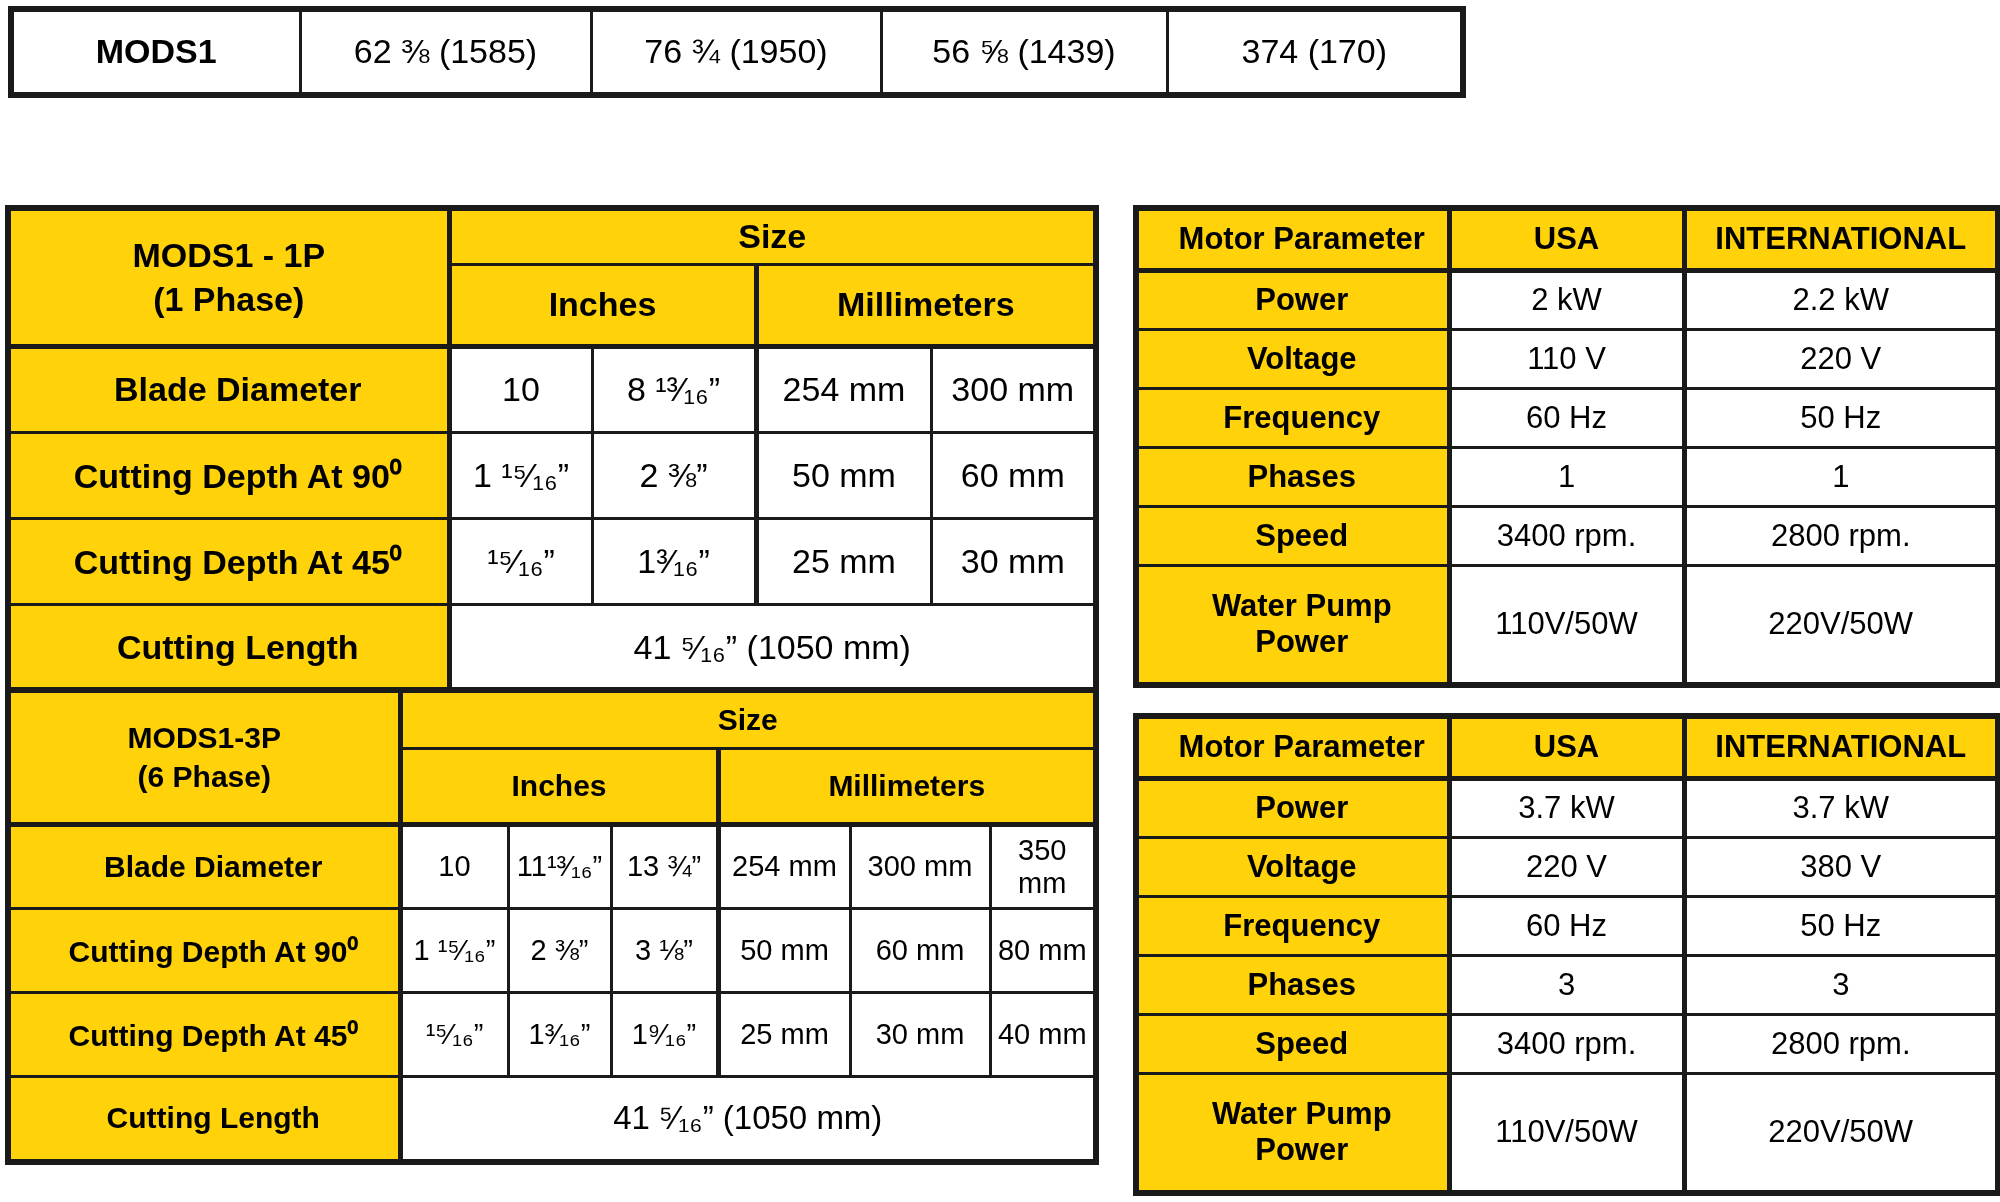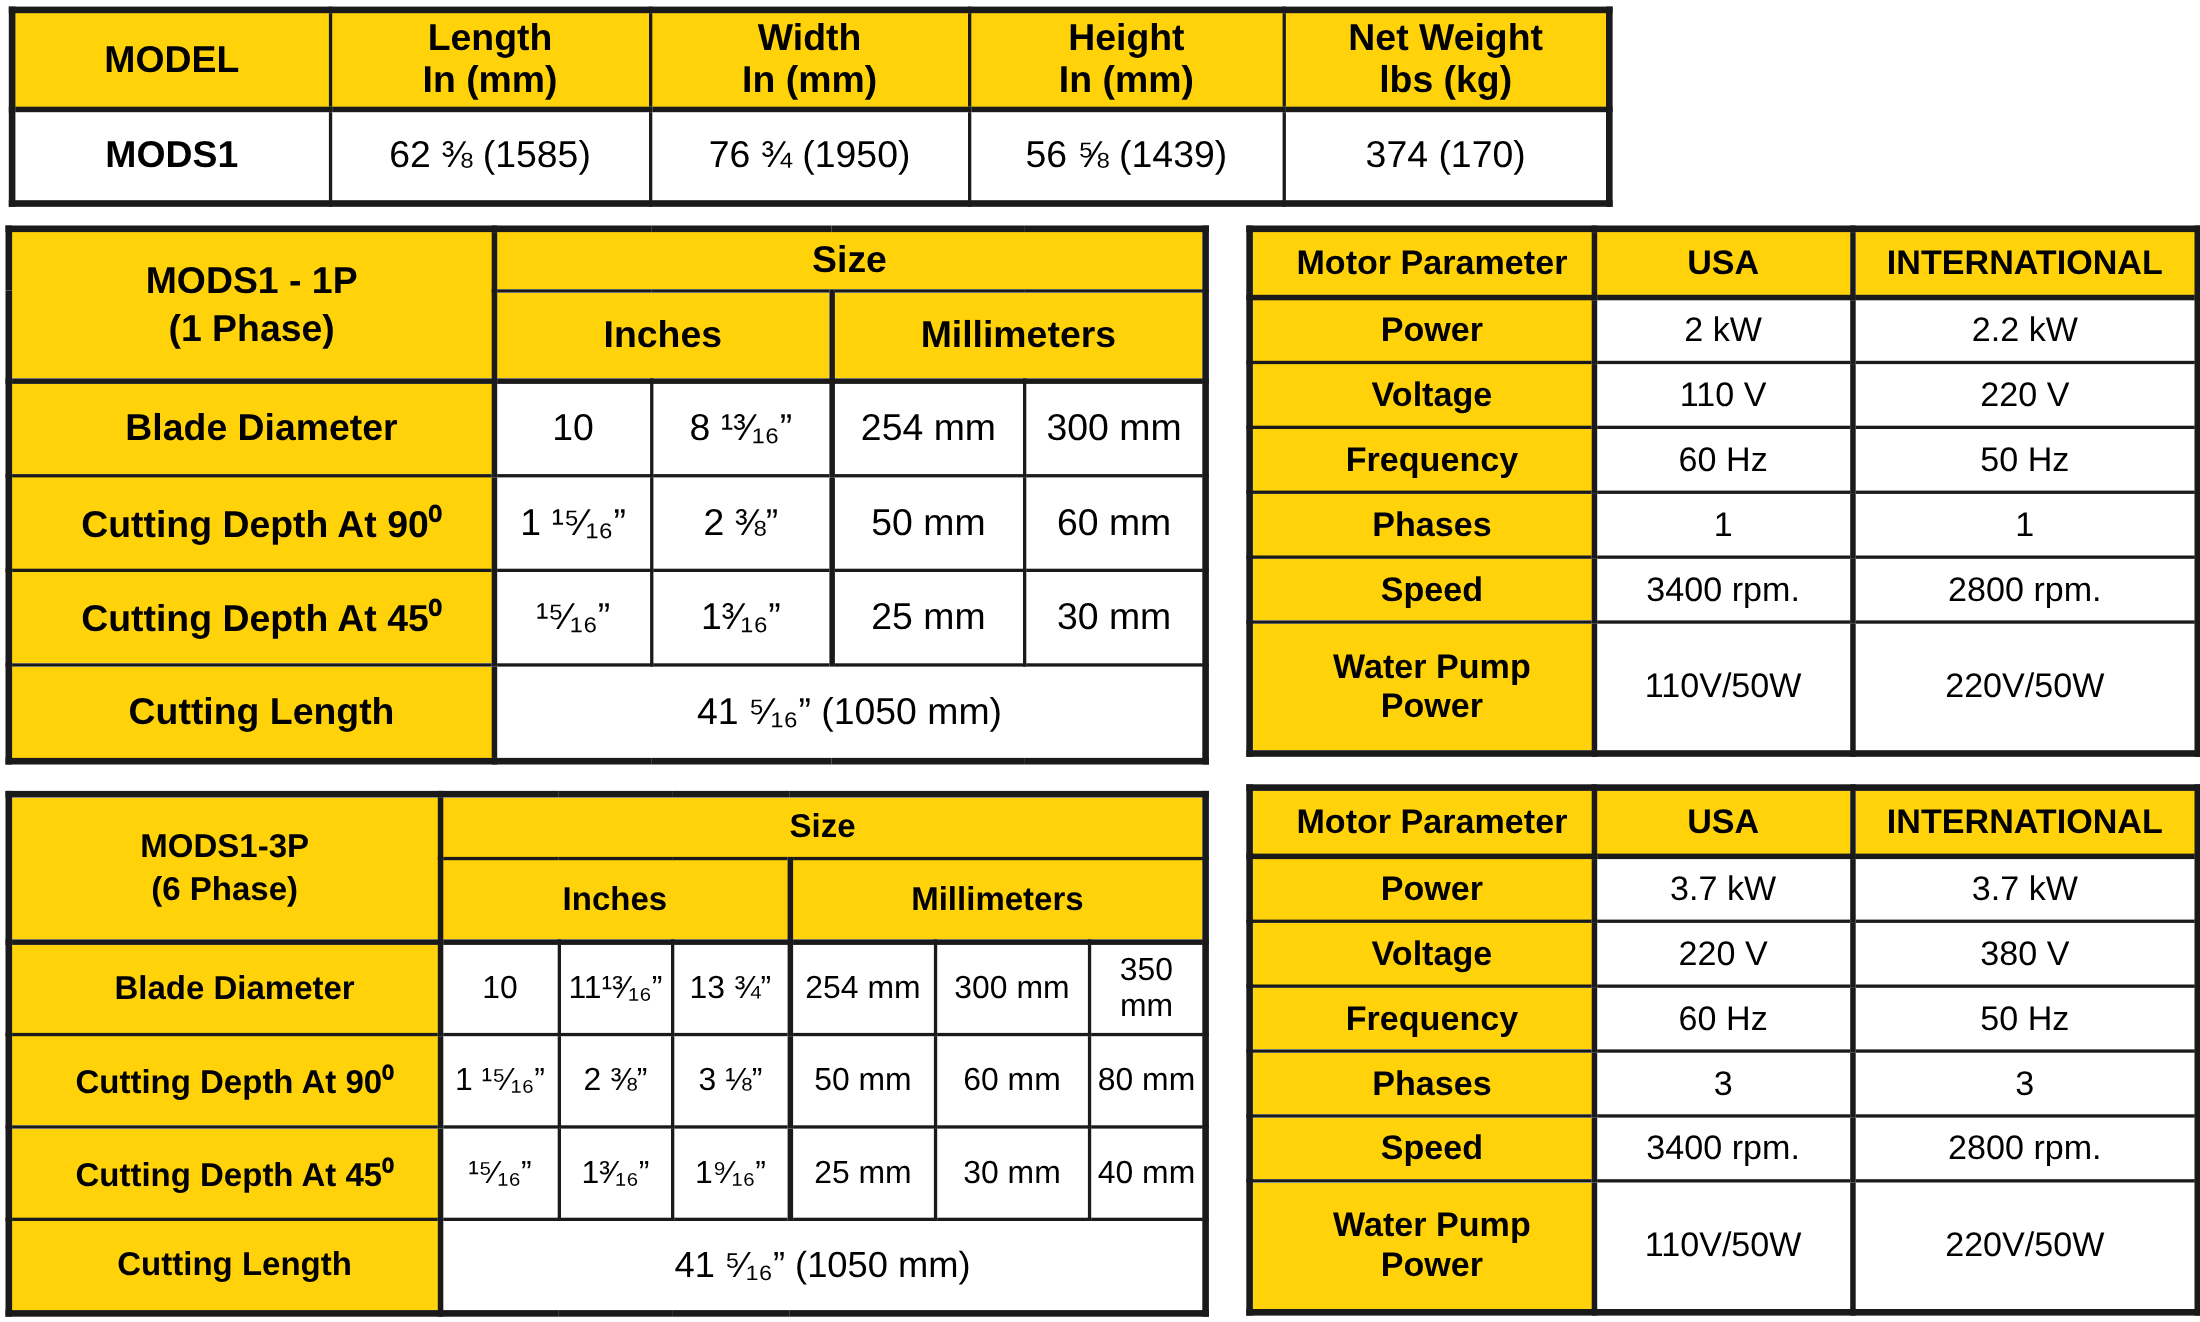--- a/index.html
+++ b/index.html
@@ -37,21 +37,21 @@
   .pre { white-space: pre-line; }
 
   
   #overview { left: 8px; top: 6px; width: 1452px; font-size: 34px; line-height: 1.15; }
   #overview .hrow { height: 90px; }
   #overview .drow { height: 86px; }
 
   
   .size-tbl { font-size: 34px; }
   #size1p { left: 5px; top: 205px; width: 1088px; }
-  #size3p { left: 5px; top: 719px; width: 1088px; font-size: 30px; }
+  #size3p { left: 5px; top: 687px; width: 1088px; font-size: 30px; }
   #size3p .val { font-size: 29px; }
   .size-tbl .title { font-size: 1em; font-weight: bold; line-height: 1.3; }
   .size-tbl .row-label { font-weight: bold; }
 
   
   .motor-tbl { font-size: 31px; }
   #motor1p { left: 1133px; top: 205px; width: 862px; }
   #motor3p { left: 1133px; top: 713px; width: 862px; }
   .motor-tbl .hrow { height: 62px; }
   .motor-tbl .drow { height: 59px; }
@@ -64,42 +64,20 @@
 
   <table id="overview">
     <colgroup>
       <col style="width:289px">
         <col style="width:291px">
         <col style="width:290px">
         <col style="width:286px">
         <col style="width:296px">
     </colgroup>
     <tbody>
-        <tr class="hrow">
-      <td class="yellow bold hdr-b">
-        <div>MODEL</div>
-        <div></div>
-      </td>
-      <td class="yellow bold hdr-b">
-        <div>Length</div>
-        <div>In (mm)</div>
-      </td>
-      <td class="yellow bold hdr-b">
-        <div>Width</div>
-        <div>In (mm)</div>
-      </td>
-      <td class="yellow bold hdr-b">
-        <div>Height</div>
-        <div>In (mm)</div>
-      </td>
-      <td class="yellow bold hdr-b">
-        <div>Net Weight</div>
-        <div>lbs (kg)</div>
-      </td>
-    </tr>
     <tr class="drow">
       <td class="bold">MODS1</td>
       <td>62 ⅜ (1585)</td>
       <td>76 ¾ (1950)</td>
       <td>56 ⅝ (1439)</td>
       <td>374 (170)</td>
     </tr>
   </tbody>
     </table>
 

